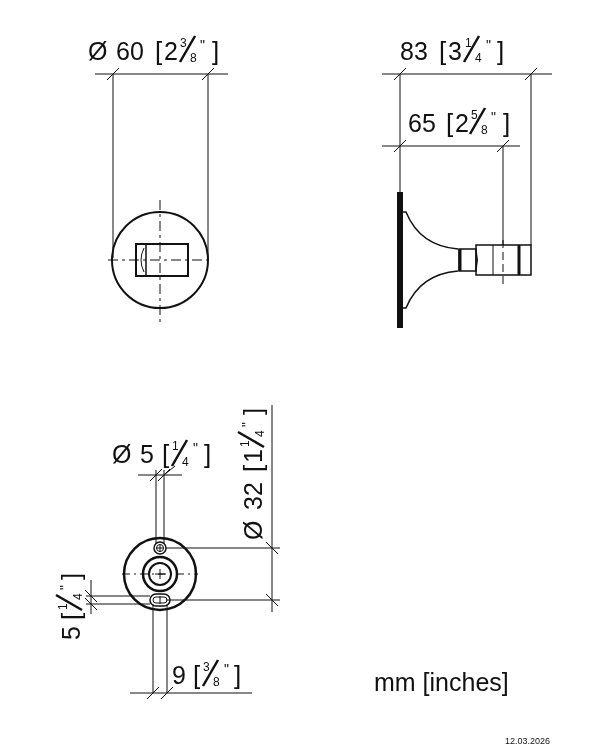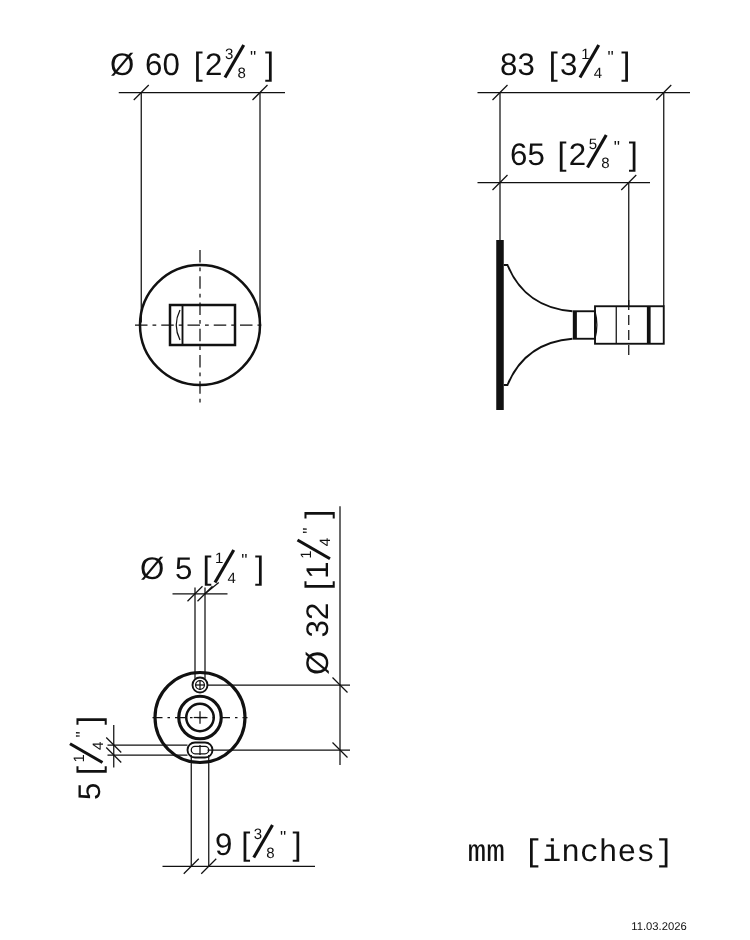--- a/index.html
+++ b/index.html
@@ -1,19 +1,19 @@
 <!DOCTYPE html>
 <html><head>
 <meta charset="utf-8">
 <style>
   html, body { margin:0; padding:0; background:#ffffff; }
   body { width:600px; height:752px; position:relative; overflow:hidden; font-family:"Liberation Sans", sans-serif; }
   svg { position:absolute; left:0; top:0; }
   .dimtxt { font-family:"Liberation Sans", sans-serif; fill:#111; }
-  .units { position:absolute; left:374px; top:668px; font-size:25px; color:#111; font-family:Liberation Mono, monospace; }
+  .units { position:absolute; left:374px; top:668px; font-size:25px; color:#111; font-family:Liberation Sans, sans-serif; }
   .date { position:absolute; left:505px; top:736px; font-size:9px; color:#111; font-family:"Liberation Sans", sans-serif; }
 </style>
 </head>
 <body>
 
 <svg width="600" height="752" viewBox="0 0 600 752">
   <g stroke="#111" fill="none" stroke-width="1">
 
     <g>
 
@@ -179,13 +179,13 @@
     <text class="dimtxt" x="193" y="684" font-size="26">[</text>
     <text class="dimtxt" x="203" y="671" font-size="12">3</text>
     <text class="dimtxt" x="213" y="686" font-size="12">8</text>
     <line x1="203" y1="686" x2="218" y2="660" stroke="#111" stroke-width="2.5"></line>
     <text class="dimtxt" x="224" y="674" font-size="14">"</text>
     <text class="dimtxt" x="234" y="684" font-size="26">]</text>
   </g>
 </svg>
 
 <div class="units">mm [inches]</div>
-<div class="date">11.03.2026</div>
+<div class="date">12.03.2026</div>
 
 </body></html>

